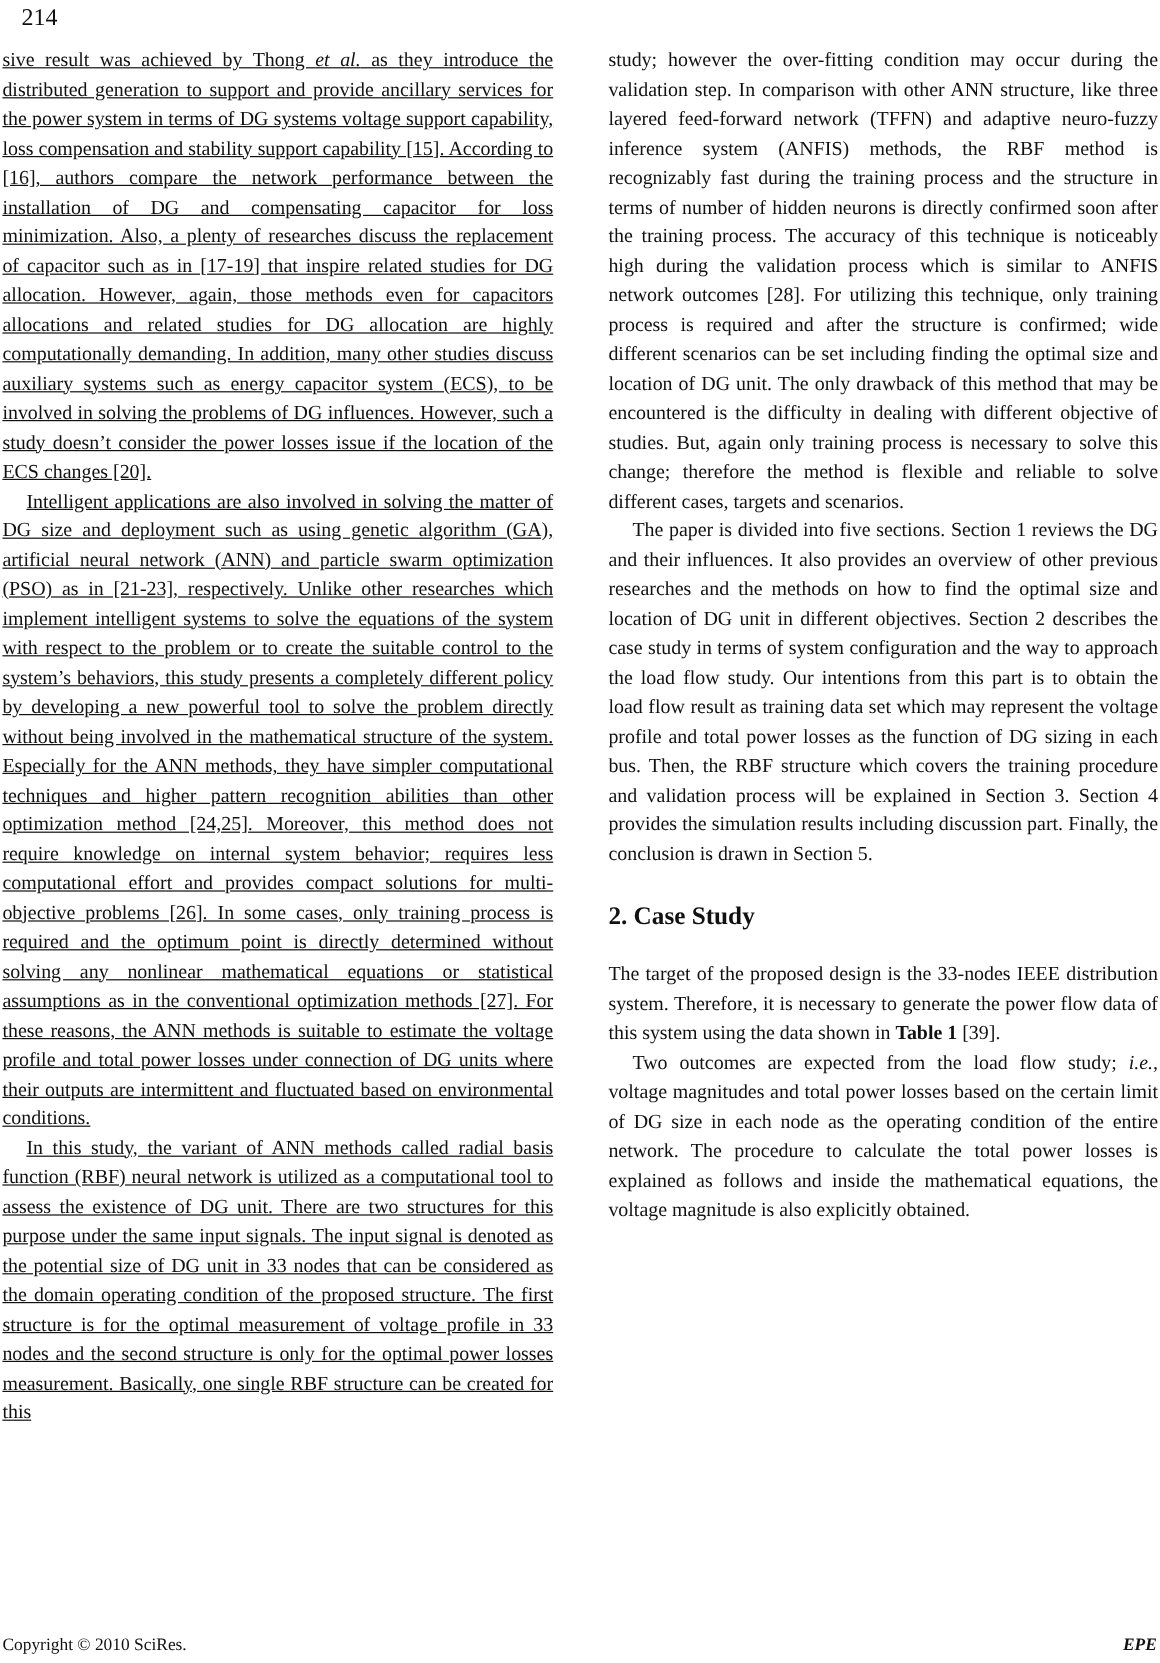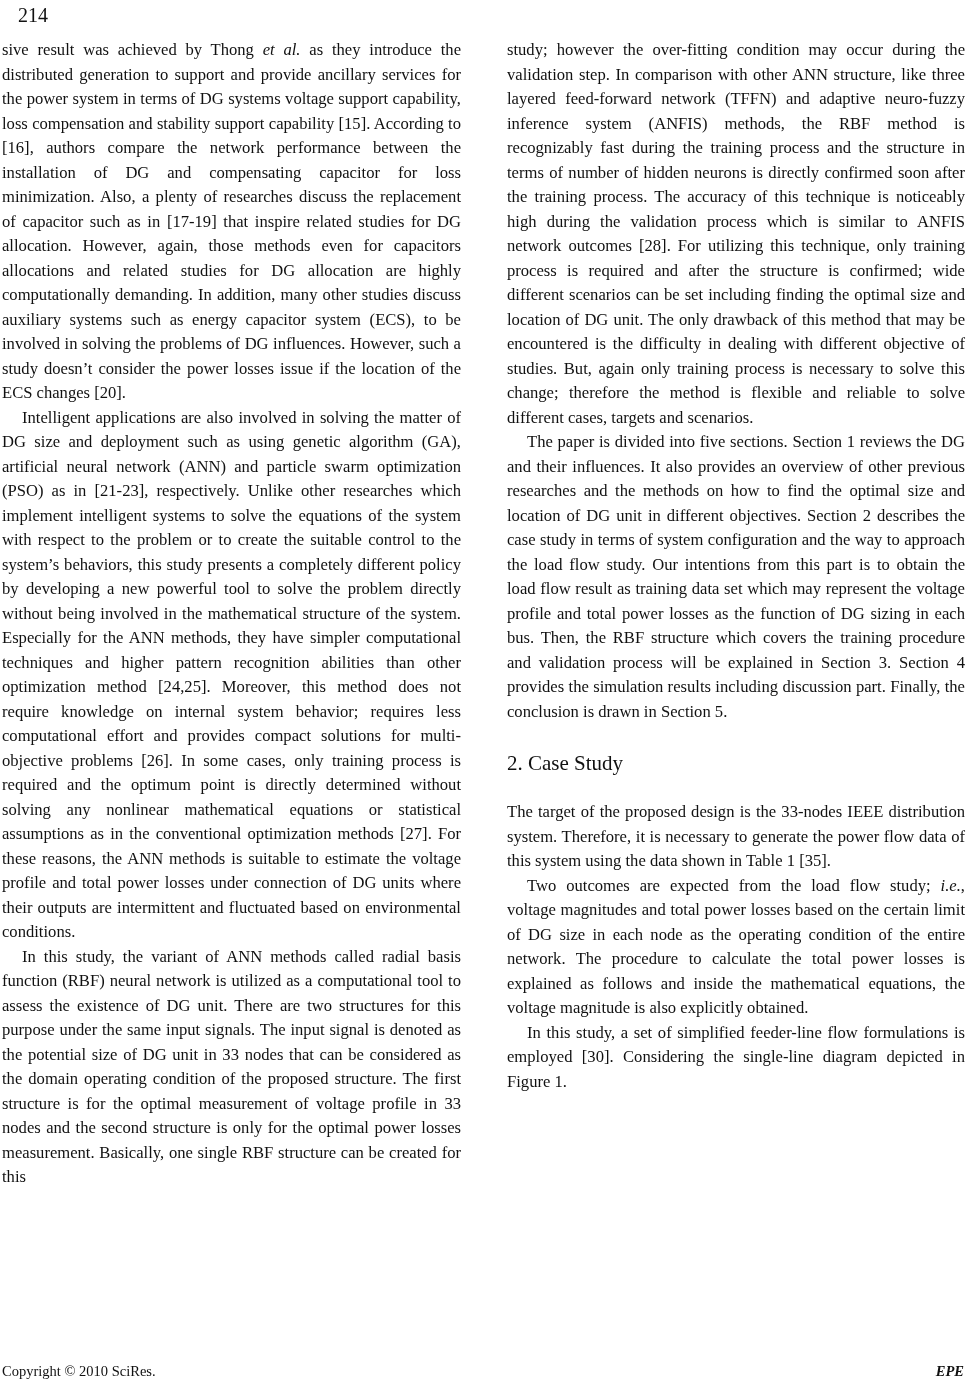--- a/index.html
+++ b/index.html
@@ -8,50 +8,49 @@
       font-family: "Liberation Serif", "DejaVu Serif", serif; color: #111111;
     }
     .header { position: absolute; top: 4px; left: 16px; width: 967px; height: 22px; font-size: 20px; }
     .page-num { position: absolute; left: 2px; top: 0; }
     .running-head { position: absolute; left: 0; width: 967px; text-align: center; top: 0; }
     .running-head i { font-style: italic; }
     .col {
       position: absolute; top: 38px; font-size: 16.6px; line-height: 24.5px;
       text-align: justify; hyphens: none;
     }
-    .col-left { left: 2px; width: 459px; }
+    .col-left { left: 2px; width: 459px; text-decoration: underline; }
     .col-right { left: 507px; width: 458px; }
     .col p { margin: 0; text-indent: 0; }
     .col p.ind { text-indent: 20px; }
     .col p + p { margin-top: 0; }
-    h2.section { font-family: "Liberation Serif", serif; font-weight: normal; font-size: 21px; margin: 26px 0 24px 0; line-height: 26px; text-align: left; }
+    h2.section { font-family: "Liberation Serif", serif; font-weight: bold; font-size: 21px; margin: 26px 0 24px 0; line-height: 26px; text-align: left; }
     .footer { position: absolute; top: 1363px; left: 0; width: 967px; font-size: 14.5px; }
     .copyright { position: absolute; left: 2px; }
     .journal { position: absolute; right: 3px; font-weight: bold; font-style: italic; text-align: right; }
-    b { font-weight: normal; }
+    b { font-weight: bold; }
     i { font-style: italic; }
   </style>
 </head>
 <body>
 
 <div class="header">
   <span class="page-num">214</span>
 </div>
 
 <div class="col col-left">
   <p><span>sive result was achieved by Thong </span><i>et al.</i><span> as they introduce the distributed generation to support and provide ancillary services for the power system in terms of DG systems voltage support capability, loss compensation and stability support capability [15]. According to [16], authors compare the network performance between the installation of DG and compensating capacitor for loss minimization. Also, a plenty of researches discuss the replacement of capacitor such as in [17-19] that inspire related studies for DG allocation. However, again, those methods even for capacitors allocations and related studies for DG allocation are highly computationally demanding. In addition, many other studies discuss auxiliary systems such as energy capacitor system (ECS), to be involved in solving the problems of DG influences. However, such a study doesn’t consider the power losses issue if the location of the ECS changes [20].</span></p>
   <p class="ind">Intelligent applications are also involved in solving the matter of DG size and deployment such as using genetic algorithm (GA), artificial neural network (ANN) and particle swarm optimization (PSO) as in [21-23], respectively. Unlike other researches which implement intelligent systems to solve the equations of the system with respect to the problem or to create the suitable control to the system’s behaviors, this study presents a completely different policy by developing a new powerful tool to solve the problem directly without being involved in the mathematical structure of the system. Especially for the ANN methods, they have simpler computational techniques and higher pattern recognition abilities than other optimization method [24,25]. Moreover, this method does not require knowledge on internal system behavior; requires less computational effort and provides compact solutions for multi-objective problems [26]. In some cases, only training process is required and the optimum point is directly determined without solving any nonlinear mathematical equations or statistical assumptions as in the conventional optimization methods [27]. For these reasons, the ANN methods is suitable to estimate the voltage profile and total power losses under connection of DG units where their outputs are intermittent and fluctuated based on environmental conditions.</p>
   <p class="ind">In this study, the variant of ANN methods called radial basis function (RBF) neural network is utilized as a computational tool to assess the existence of DG unit. There are two structures for this purpose under the same input signals. The input signal is denoted as the potential size of DG unit in 33 nodes that can be considered as the domain operating condition of the proposed structure. The first structure is for the optimal measurement of voltage profile in 33 nodes and the second structure is only for the optimal power losses measurement. Basically, one single RBF structure can be created for this</p>
 </div>
 
 <div class="col col-right">
   <p>study; however the over-fitting condition may occur during the validation step. In comparison with other ANN structure, like three layered feed-forward network (TFFN) and adaptive neuro-fuzzy inference system (ANFIS) methods, the RBF method is recognizably fast during the training process and the structure in terms of number of hidden neurons is directly confirmed soon after the training process. The accuracy of this technique is noticeably high during the validation process which is similar to ANFIS network outcomes [28]. For utilizing this technique, only training process is required and after the structure is confirmed; wide different scenarios can be set including finding the optimal size and location of DG unit. The only drawback of this method that may be encountered is the difficulty in dealing with different objective of studies. But, again only training process is necessary to solve this change; therefore the method is flexible and reliable to solve different cases, targets and scenarios.</p>
   <p class="ind">The paper is divided into five sections. Section 1 reviews the DG and their influences. It also provides an overview of other previous researches and the methods on how to find the optimal size and location of DG unit in different objectives. Section 2 describes the case study in terms of system configuration and the way to approach the load flow study. Our intentions from this part is to obtain the load flow result as training data set which may represent the voltage profile and total power losses as the function of DG sizing in each bus. Then, the RBF structure which covers the training procedure and validation process will be explained in Section 3. Section 4 provides the simulation results including discussion part. Finally, the conclusion is drawn in Section 5.</p>
   <h2 class="section">2. Case Study</h2>
-  <p><span>The target of the proposed design is the 33-nodes IEEE distribution system. Therefore, it is necessary to generate the power flow data of this system using the data shown in </span><b>Table 1</b><span> [35].</span></p>
+  <p><span>The target of the proposed design is the 33-nodes IEEE distribution system. Therefore, it is necessary to generate the power flow data of this system using the data shown in </span><b>Table 1</b><span> [39].</span></p>
   <p class="ind"><span>Two outcomes are expected from the load flow study; </span><i>i.e.</i><span>, voltage magnitudes and total power losses based on the certain limit of  DG size in each node as the operating condition of the entire network. The procedure to calculate the total power losses is explained as follows and inside the mathematical equations, the voltage magnitude is also explicitly obtained.</span></p>
-  <p class="ind"><span>In this study, a set of simplified feeder-line flow formulations is employed [30]. Considering the single-line diagram depicted in </span><b>Figure 1</b><span>.</span></p>
 </div>
 
 <div class="footer">
   <span class="copyright">Copyright © 2010 SciRes.</span>
   <span class="journal">EPE</span>
 </div>
 
 </body></html>

